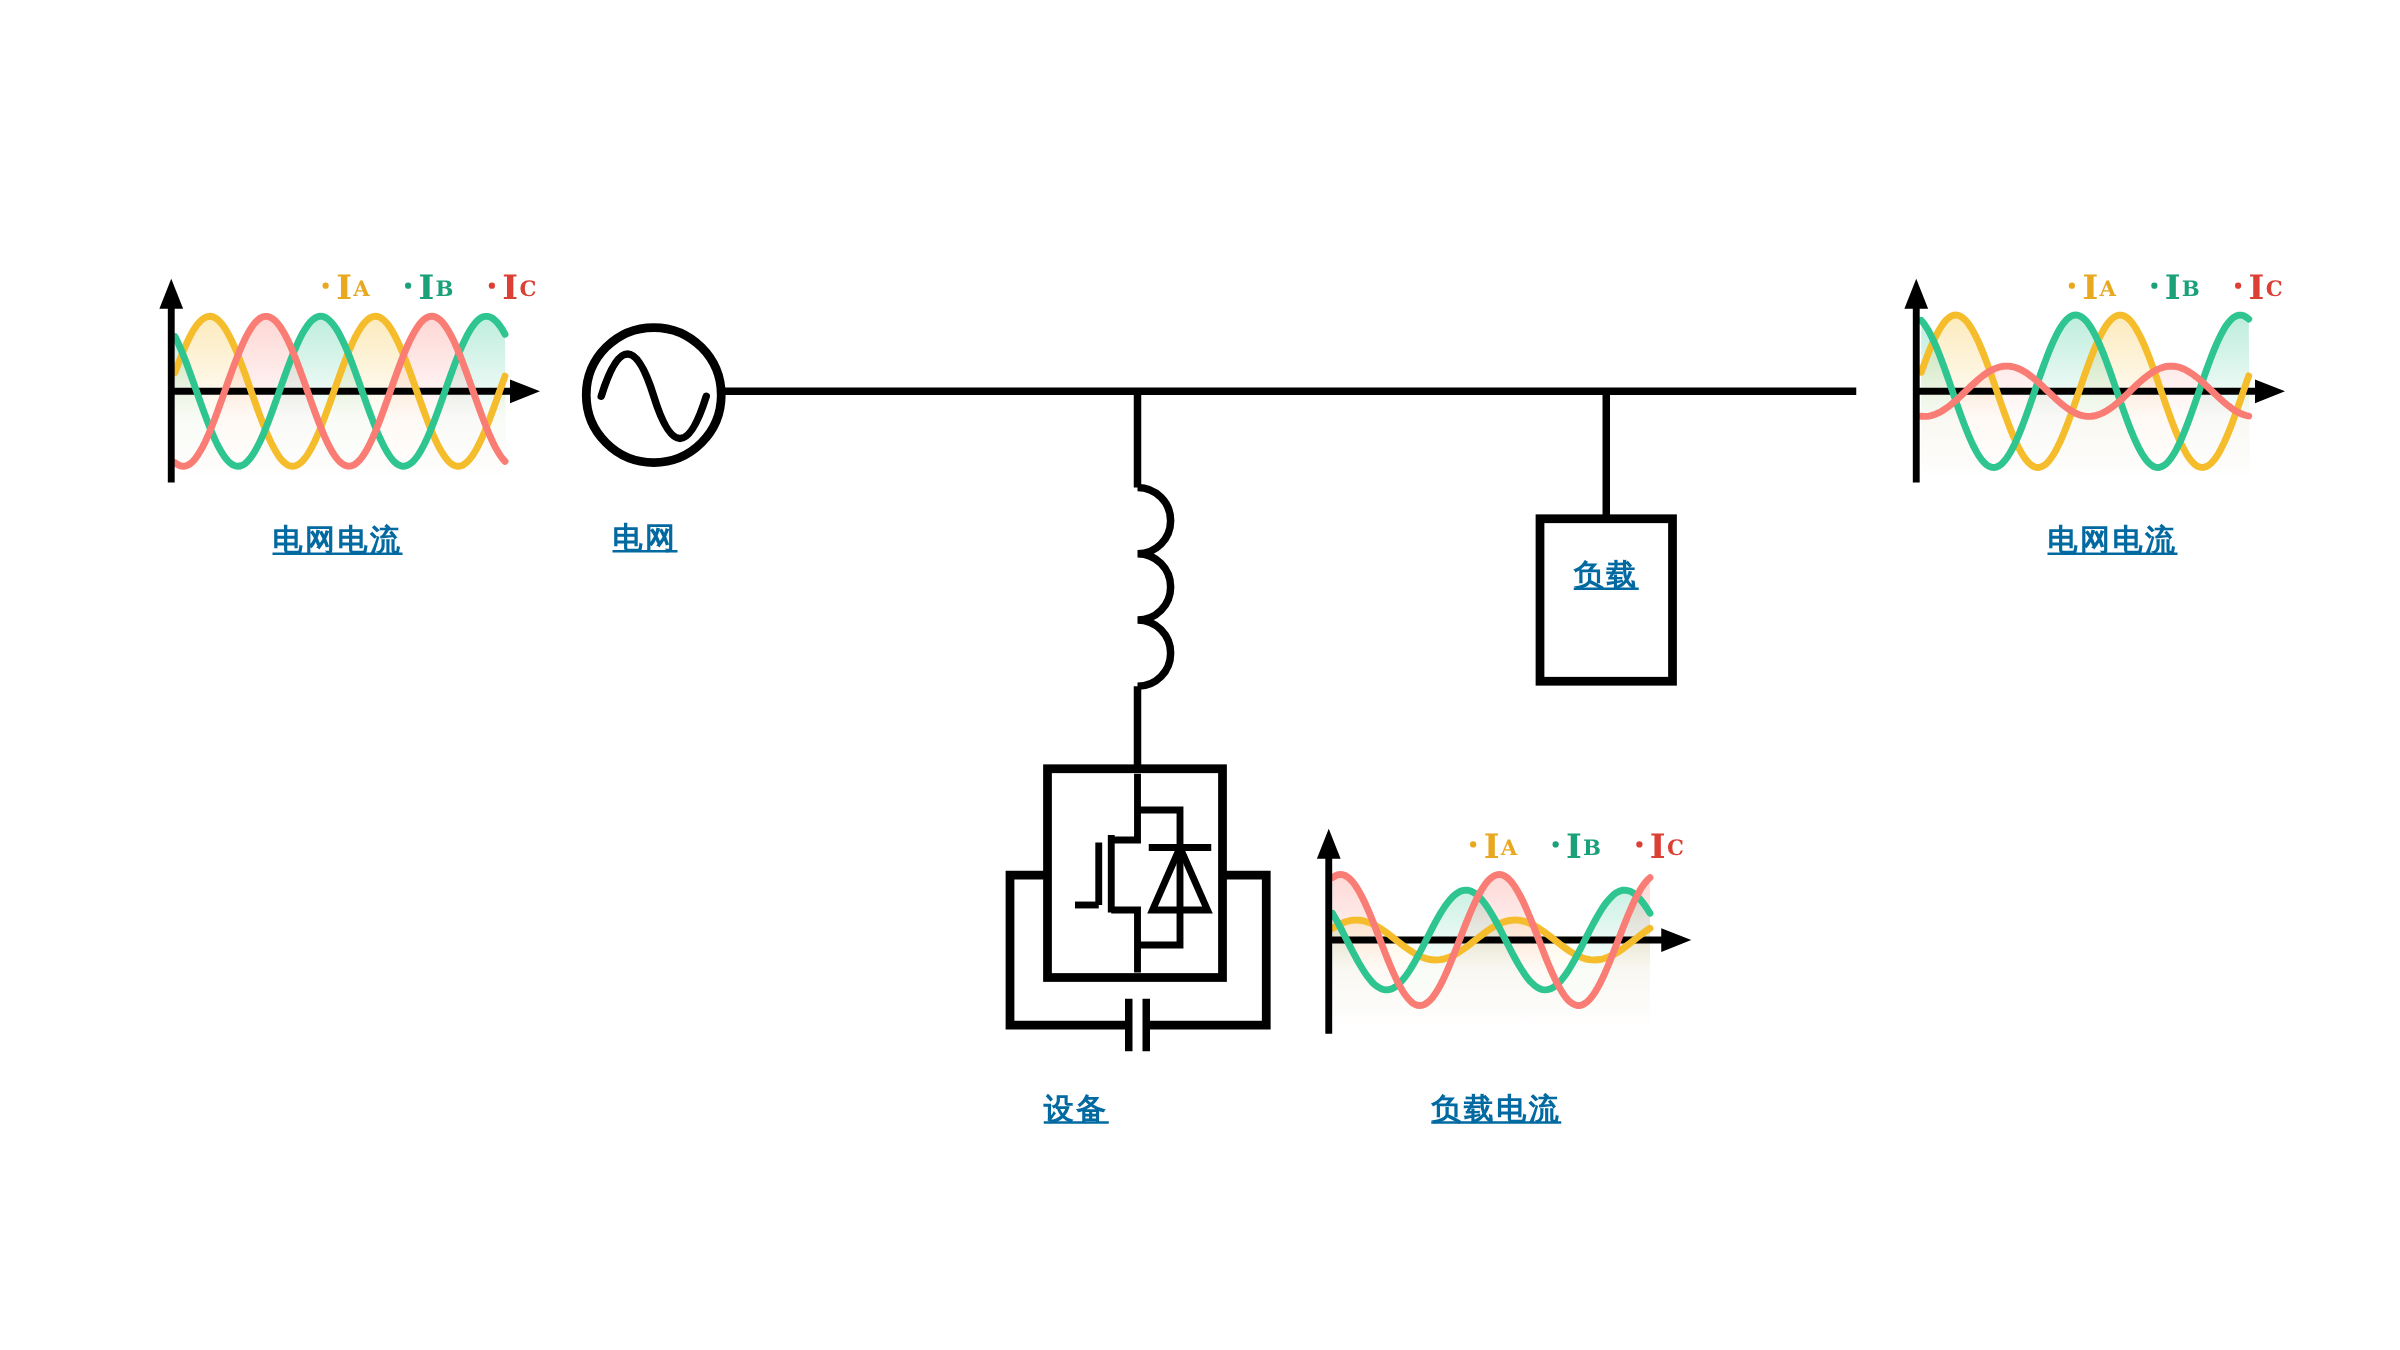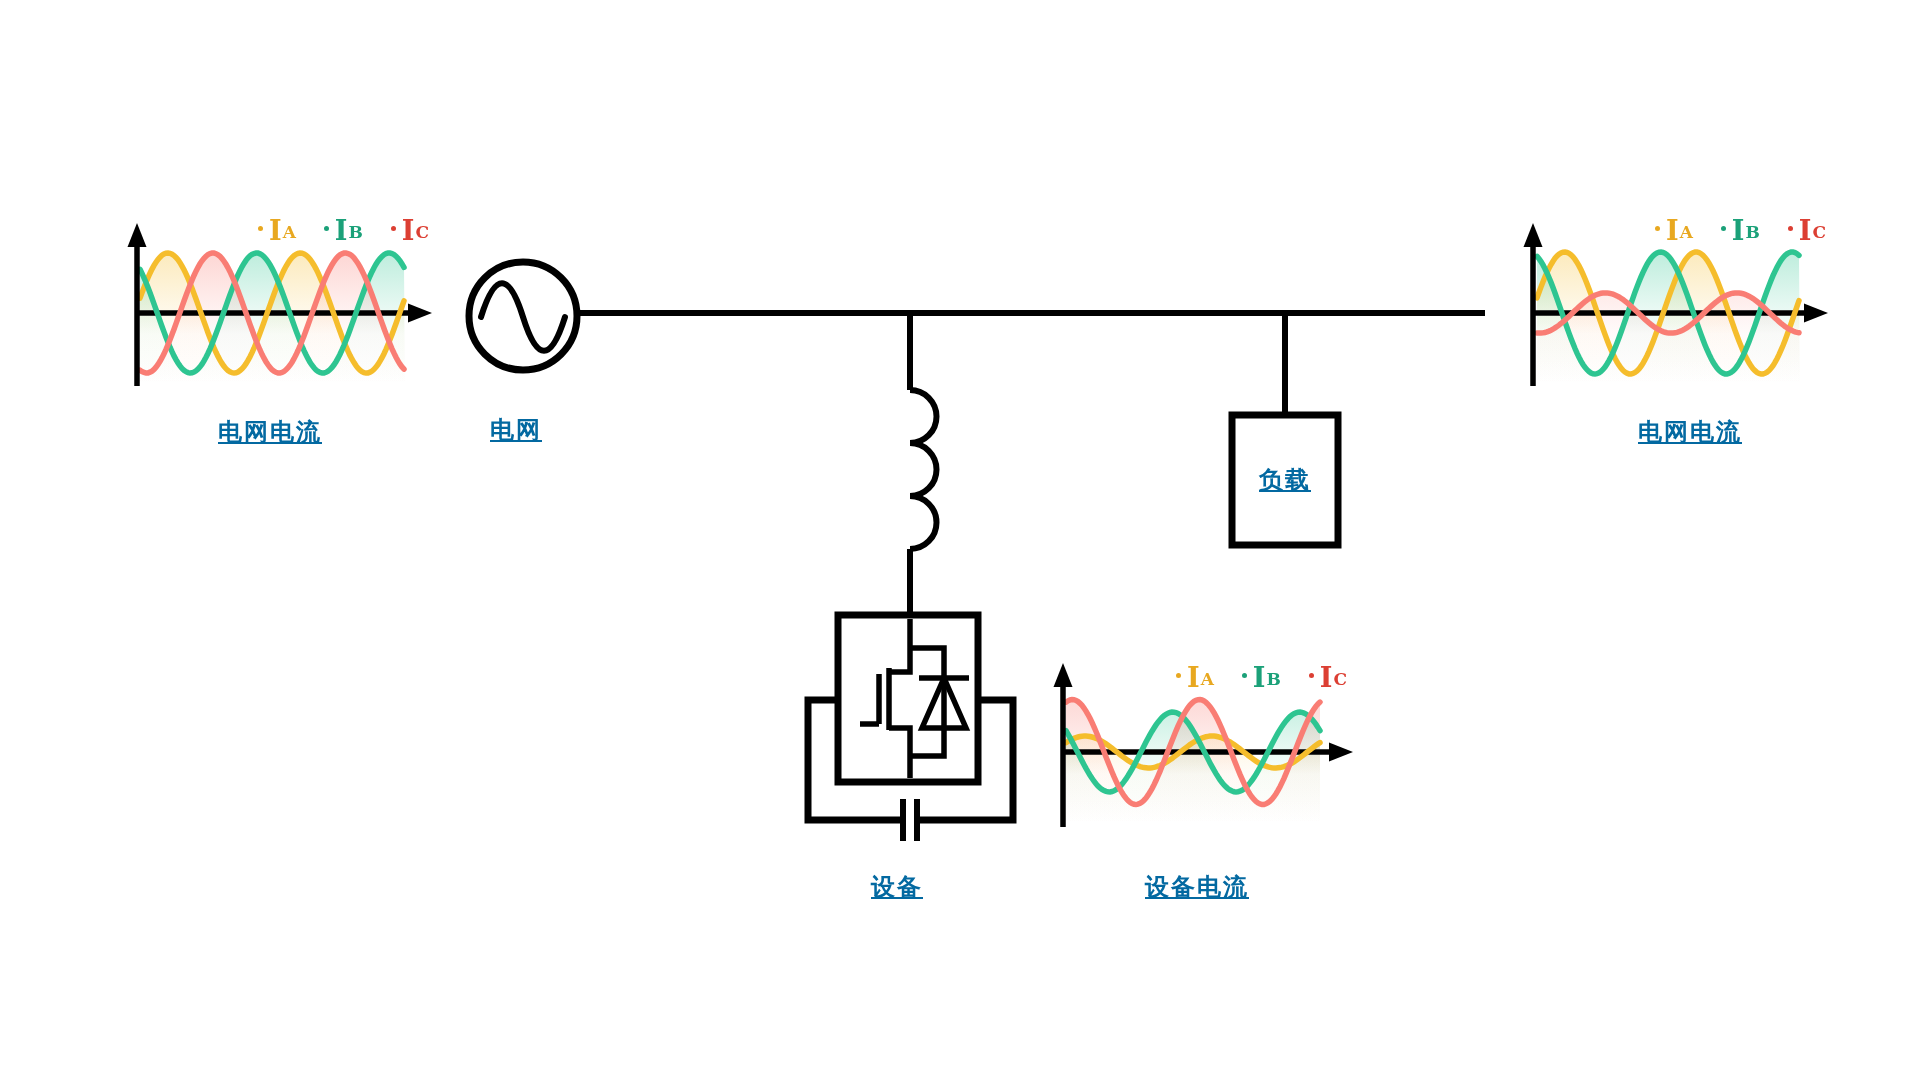--- a/index.html
+++ b/index.html
@@ -212,18 +212,18 @@
     </span>
     <span class="legend-item" style="color: rgb(220, 63, 51);">
       <span class="legend-dot" style="background: rgb(220, 63, 51);"></span>
         <span class="legend-sym">I</span>
         <span class="legend-sub">C</span>
     </span>
   </div>
 
   <div class="diagram-label" style="left:270px;top:432px">电网电流</div>
   <div class="diagram-label" style="left:516px;top:430px">电网</div>
-  <div class="diagram-label" style="left:1285px;top:480px">负载</div>
-  <div class="diagram-label" style="left:897px;top:887px">设备</div>
-  <div class="diagram-label" style="left:1197px;top:887px">设备电流</div>
+  <div class="diagram-label" style="left:1285px;top:460px">负载</div>
+  <div class="diagram-label" style="left:861px;top:887px">设备</div>
+  <div class="diagram-label" style="left:1197px;top:887px">负载电流</div>
   <div class="diagram-label" style="left:1690px;top:432px">电网电流</div>
 
 </div>
 
 </body></html>

